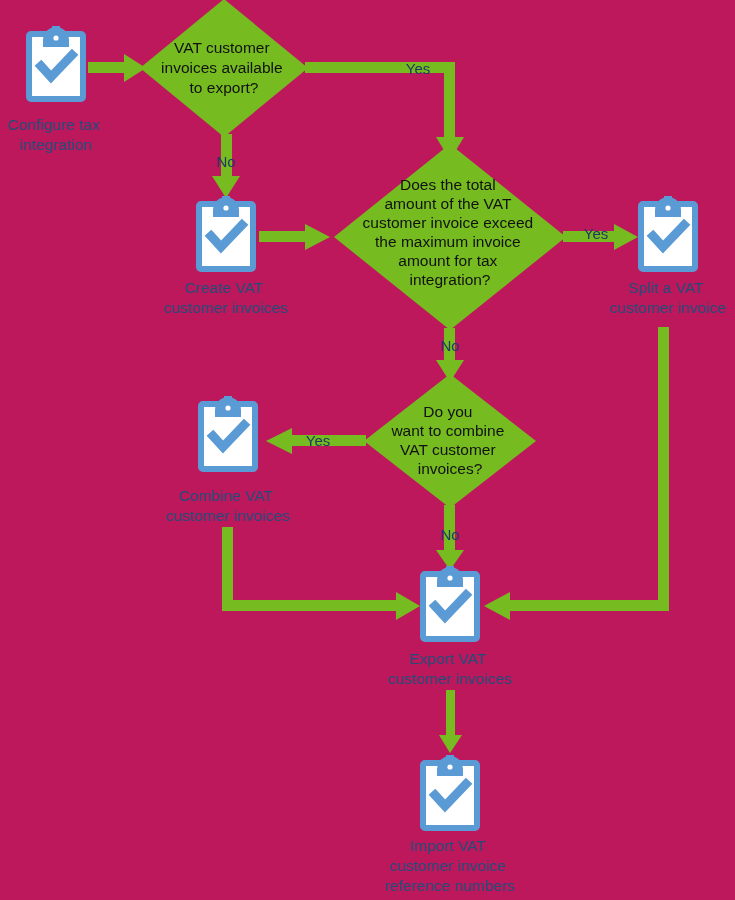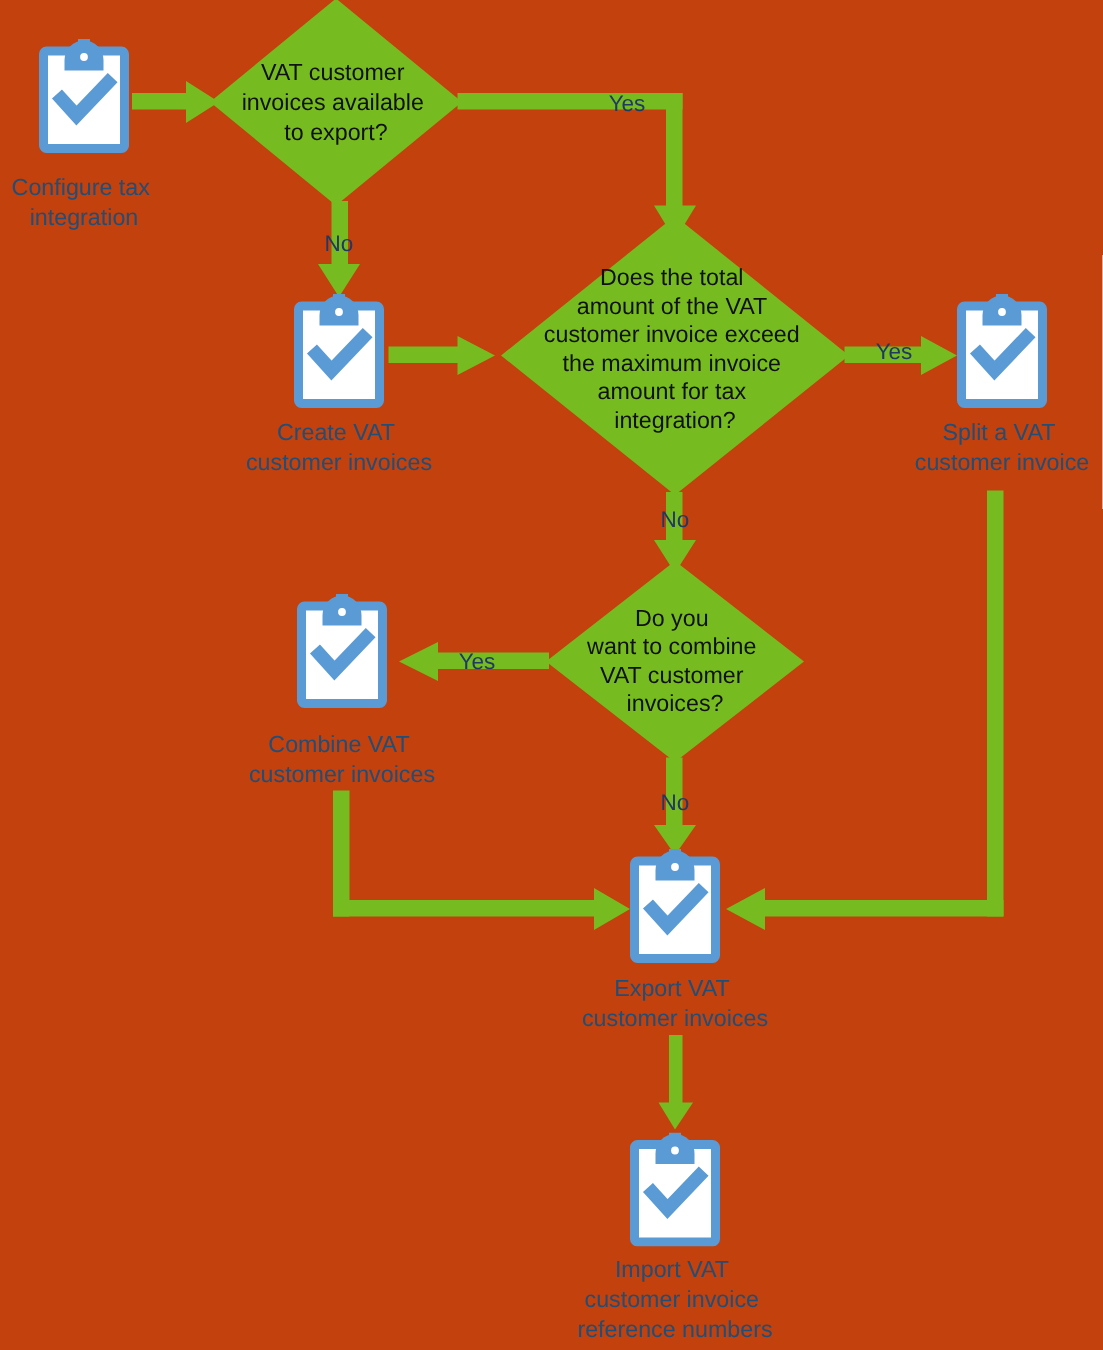--- a/index.html
+++ b/index.html
@@ -7,21 +7,21 @@
     padding: 0;
     background: #ffffff;
   }
   body {
     font-family: "Liberation Sans", sans-serif;
   }
   #canvas {
     position: relative;
     width: 735px;
     height: 900px;
-    background: #c2410c;
+    background: #be185d;
     overflow: hidden;
   }
   #flow-svg {
     position: absolute;
     left: 0;
     top: 0;
     width: 735px;
     height: 900px;
   }
   .diamond-text {

